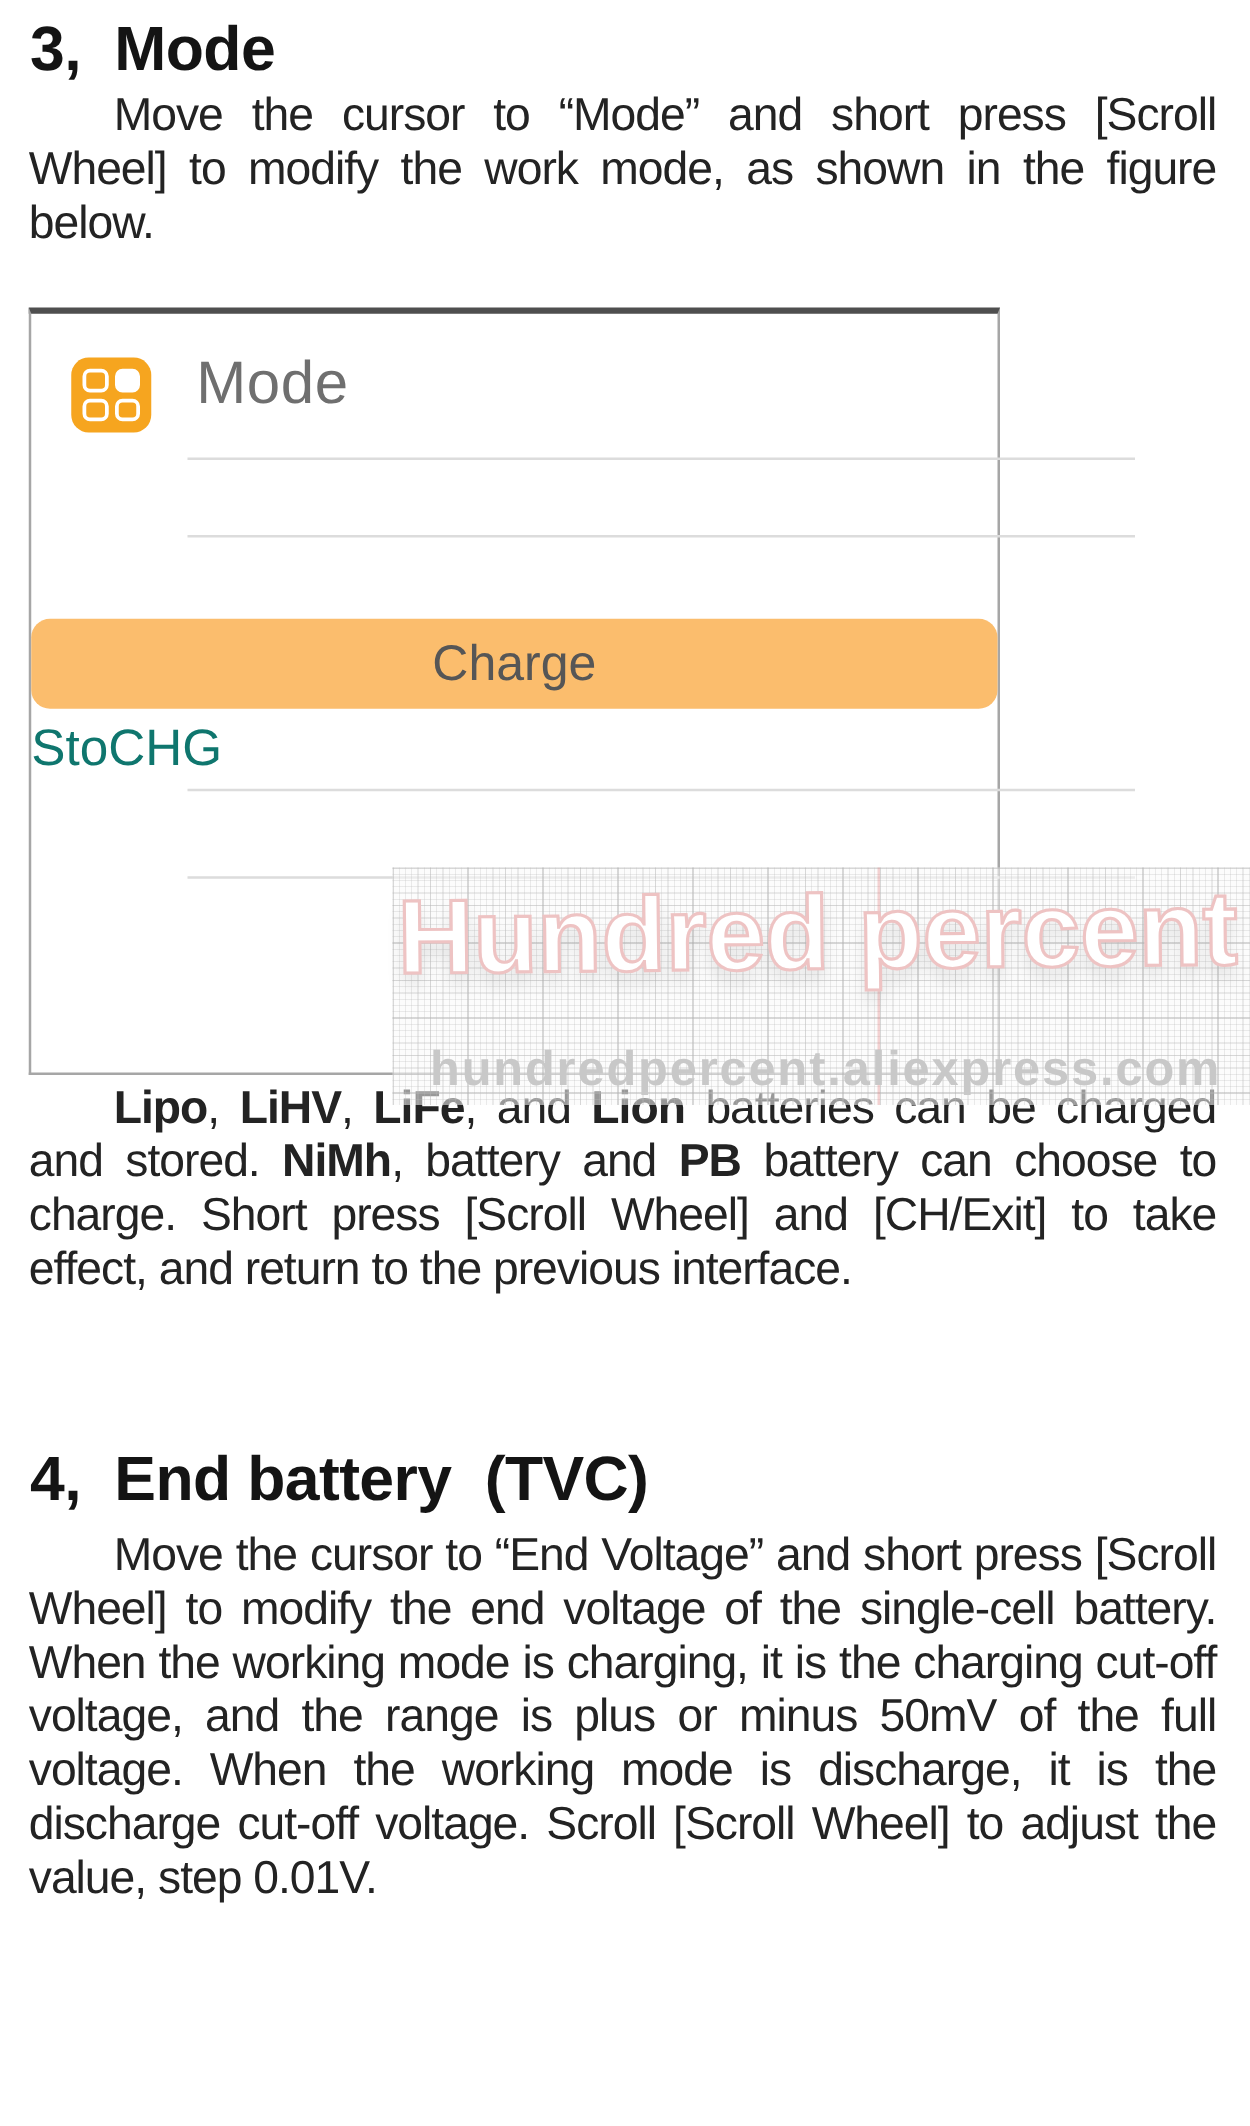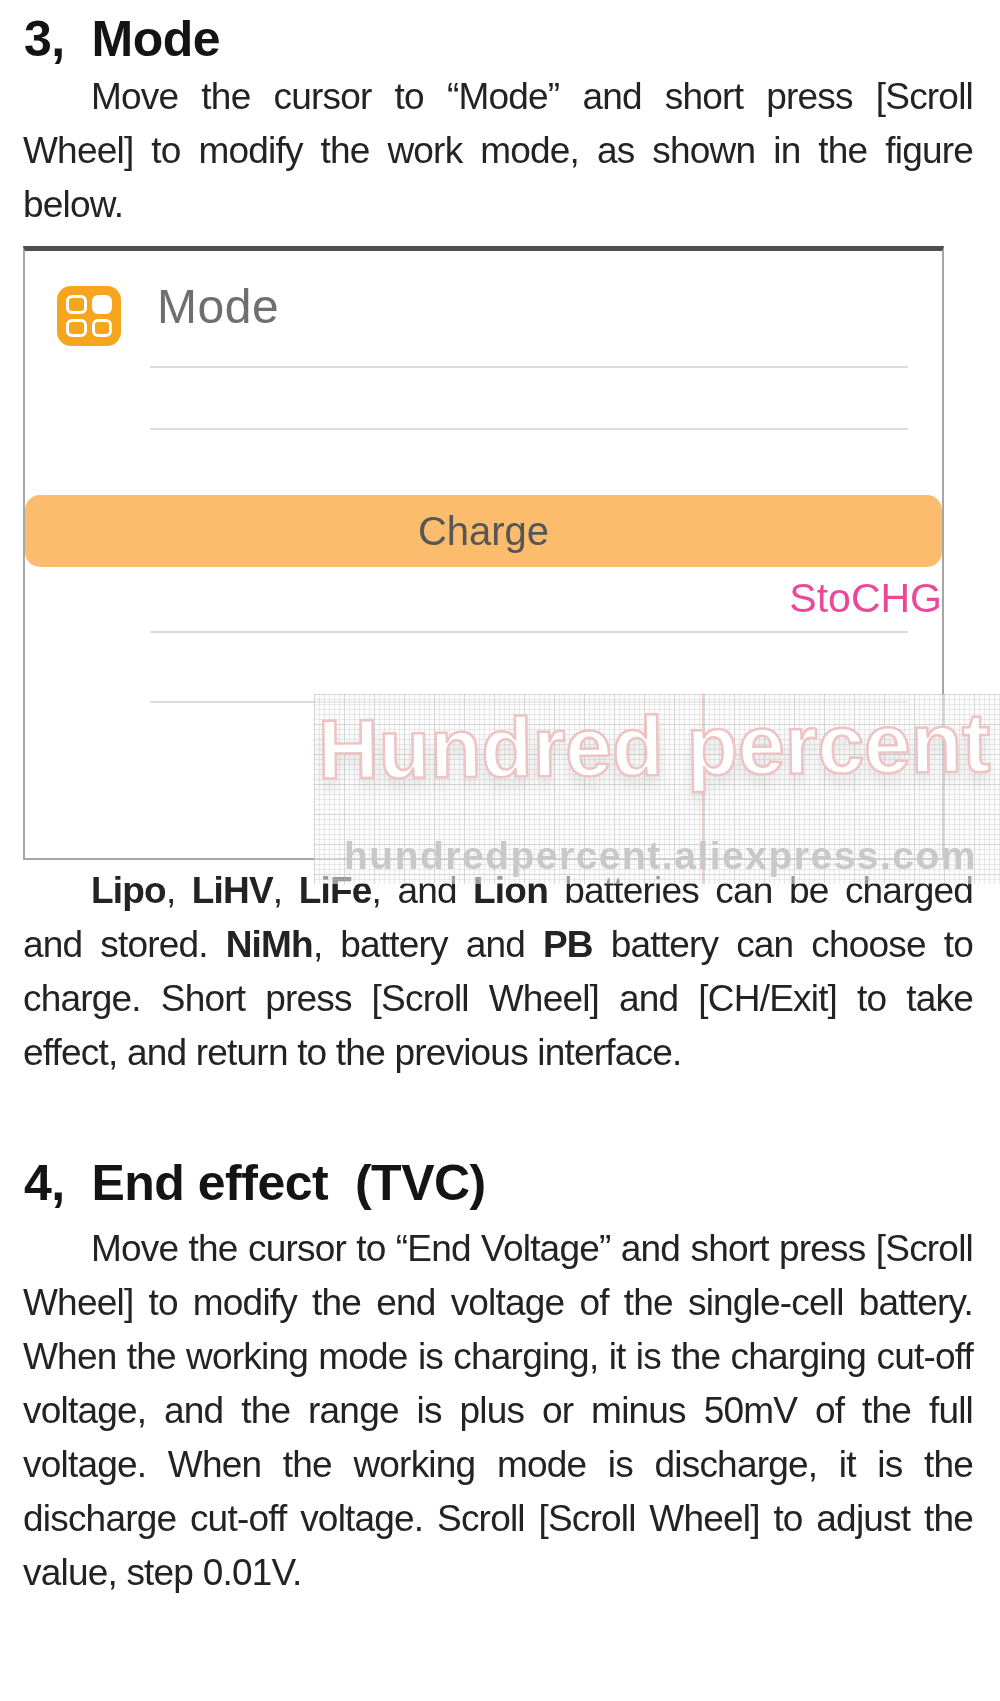--- a/index.html
+++ b/index.html
@@ -7,26 +7,26 @@
     position:relative; width:1000px; height:1701px; overflow:hidden;
     background:#ffffff; color:#242424;
     font-family:"Liberation Sans", sans-serif;
   }
   .heading {
     position:absolute; left:24px; font-size:50px; font-weight:600;
     color:#141414; white-space:pre-wrap; letter-spacing:-0.5px;
   }
   .para {
     position:absolute; left:23px; width:950px;
-    font-size:37px; line-height:54px; letter-spacing:-0.8px;
+    font-size:37px; line-height:43px; letter-spacing:-0.8px;
     text-align:justify; text-indent:68px; color:#232323;
   }
   
   .figure {
-    position:absolute; left:23px; top:246px; width:921px; height:614px;
+    position:absolute; left:23px; top:246px; width:777px; height:614px;
     box-sizing:border-box; background:#ffffff;
     border:2px solid #a6a6a6; border-top:5px solid #4f4f4f; z-index:1;
   }
   .app-icon {
     position:absolute; left:32px; top:35px; width:64px; height:60px;
     border-radius:14px; background:#F6A51F;
     display:grid; grid-template-columns:1fr 1fr; grid-template-rows:1fr 1fr;
     gap:5px; padding:9px; box-sizing:border-box;
   }
   .app-icon .cell { border:3px solid #ffffff; border-radius:6px; }
@@ -37,22 +37,22 @@
   }
   .fig-line {
     position:absolute; left:125px; width:758px; height:2px; background:#dcdcdc;
   }
   .fig-bar {
     position:absolute; left:0; top:244px; width:100%; height:72px;
     display:flex; align-items:center; justify-content:center;
     font-size:40px; color:#565656; background:#FBBD6D;border-radius:15px;
   }
   .fig-item2 {
-    position:absolute; left:0; top:324px; width:100%; text-align:right;
-    font-size:41px; color:#ec4899;
+    position:absolute; left:0; top:324px; width:100%; text-align:left;
+    font-size:41px; color:#0f766e;
   }
   
   .watermark {
     position:absolute; left:314px; top:646px; width:686px; height:190px; z-index:3;
     background-color:rgba(250,250,250,0.55);
     background-image:
       repeating-linear-gradient(to right,  rgba(185,185,185,0.28) 0 1px, transparent 1px 5px),
       repeating-linear-gradient(to bottom, rgba(185,185,185,0.28) 0 1px, transparent 1px 5px),
       repeating-linear-gradient(to right,  rgba(168,168,168,0.30) 0 1px, transparent 1px 30px),
       repeating-linear-gradient(to bottom, rgba(168,168,168,0.30) 0 1px, transparent 1px 30px);
@@ -106,20 +106,20 @@
     <div class="fig-line" style="top:450px;"></div>
   </div>
 
   <div class="watermark">
     <div class="wm-title">Hundred percent</div>
     <div class="wm-url">hundredpercent.aliexpress.com</div>
   </div>
 
   <div class="para" style="top:864px;"><span style="font-weight: 600;">Lipo</span><span>, </span><span style="font-weight: 600;">LiHV</span><span>, </span><span style="font-weight: 600;">LiFe</span><span>, and </span><span style="font-weight: 600;">Lion</span><span> batteries can be charged and stored. </span><span style="font-weight: 600;">NiMh</span><span>, battery and </span><span style="font-weight: 600;">PB</span><span> battery can choose to charge. Short press [Scroll Wheel] and [CH/Exit] to take effect, and return to the previous interface.</span></div>
 
-  <div class="heading" style="top:1154px;">4,  End effect  (TVC)</div>
+  <div class="heading" style="top:1154px;">4,  End battery  (TVC)</div>
 
   <div class="para" style="top:1222px;">Move the cursor to “End Voltage” and short press [Scroll Wheel] to modify the end voltage of the single-cell battery. When the working mode is charging, it is the charging cut-off voltage, and the range is plus or minus 50mV of the full voltage. When the working mode is discharge, it is the discharge cut-off voltage. Scroll [Scroll Wheel] to adjust the value, step 0.01V.</div>
 
   <div class="footer-page">13</div>
 
 
 </div>
 
 </body></html>

